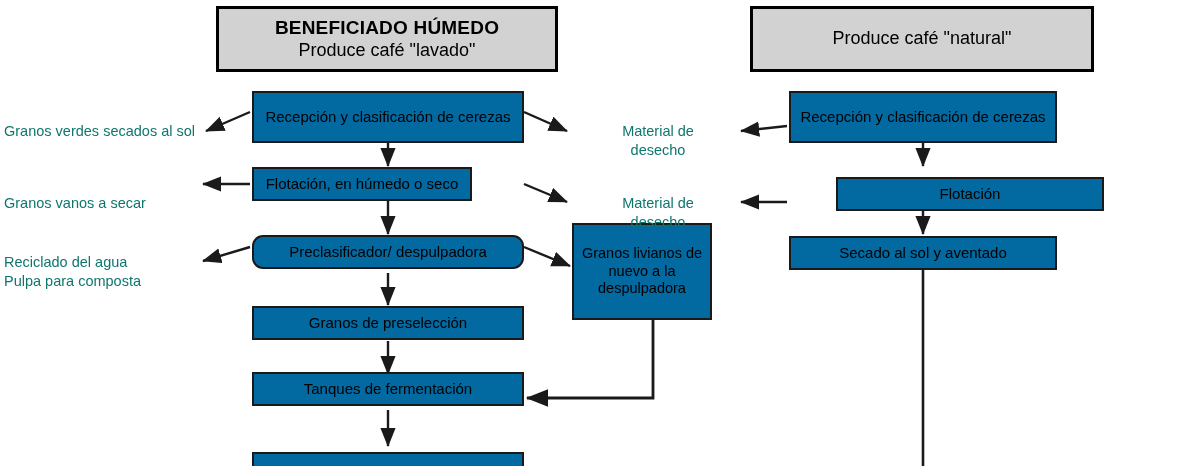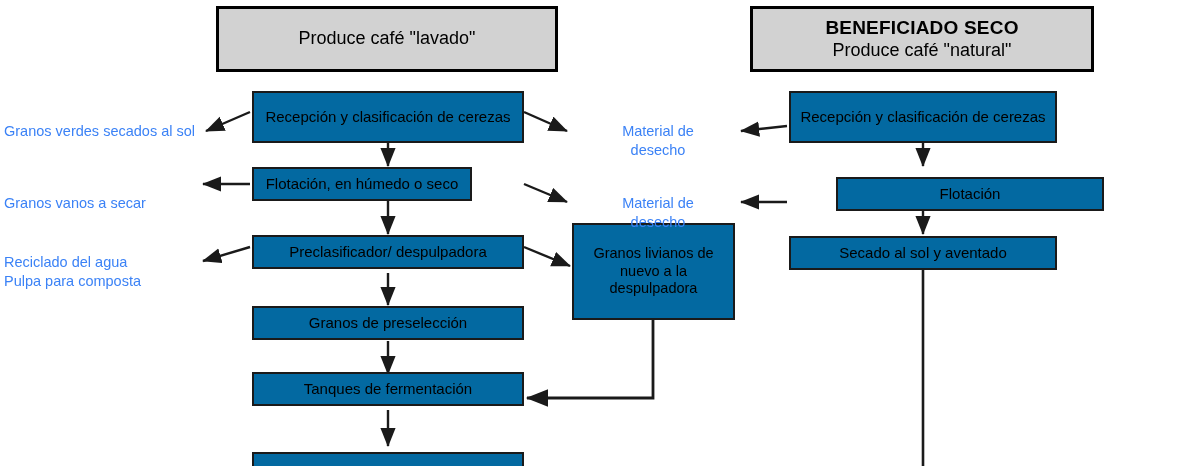--- a/index.html
+++ b/index.html
@@ -56,21 +56,21 @@
     font-size: 15px;
     line-height: 1.2;
     padding: 2px 4px;
   }
 
   
   .label {
     font-size: 14.5px;
     line-height: 1.3;
     white-space: pre-line;
-    color: #3b82f6;
+    color: #0f766e;
   }
   .label.center { text-align: center; }
   .label.left { text-align: left; }
 
   
   #wires {
     position: absolute;
     left: 0; top: 0;
     width: 1177px;
     height: 466px;
@@ -118,53 +118,53 @@
 
     <g stroke="#1a1a1a" stroke-width="2.4" fill="none" marker-end="url(#arrowhead)">
       <line x1="787" y1="126" x2="741" y2="131"></line>
       <line x1="787" y1="202" x2="741" y2="202"></line>
     </g>
 
     <line x1="923" y1="270" x2="923" y2="466" stroke="#1a1a1a" stroke-width="2.6"></line>
   </svg>
 
   <div class="abs header-box" style="left:216px; top:6px; width:342px; height:66px;">
+    <div class="line1">BENEFICIADO HÚMEDO</div>
     <div class="line2">Produce café "lavado"</div>
   </div>
 
   <div class="abs header-box" style="left:750px; top:6px; width:344px; height:66px;">
-    <div class="line1">BENEFICIADO SECO</div>
     <div class="line2">Produce café "natural"</div>
   </div>
 
   <div class="abs proc-box" style="left:252px; top:91px; width:272px; height:52px;">
     <span>Recepción y clasificación de cerezas</span>
   </div>
 
   <div class="abs proc-box" style="left:252px; top:167px; width:220px; height:34px;">
     <span>Flotación, en húmedo o seco</span>
   </div>
 
-  <div class="abs proc-box" style="left:252px; top:235px; width:272px; height:34px;">
+  <div class="abs proc-box" style="left:252px; top:235px; width:272px; height:34px;border-radius:11px;">
     <span>Preclasificador/ despulpadora</span>
   </div>
 
   <div class="abs proc-box" style="left:252px; top:306px; width:272px; height:34px;">
     <span>Granos de preselección</span>
   </div>
 
   <div class="abs proc-box" style="left:252px; top:372px; width:272px; height:34px;">
     <span>Tanques de fermentación</span>
   </div>
 
   <div class="abs proc-box" style="left:252px; top:452px; width:272px; height:34px;">
     <span></span>
   </div>
 
-  <div class="abs proc-box" style="left:572px; top:223px; width:163px; height:97px; font-size:14.5px;">
+  <div class="abs proc-box" style="left:572px; top:223px; width:140px; height:97px; font-size:14.5px;">
     <span>Granos livianos de nuevo a la despulpadora</span>
   </div>
 
   <div class="abs proc-box" style="left:789px; top:91px; width:268px; height:52px;">
     <span>Recepción y clasificación de cerezas</span>
   </div>
 
   <div class="abs proc-box" style="left:836px; top:177px; width:268px; height:34px;">
     <span>Flotación</span>
   </div>

